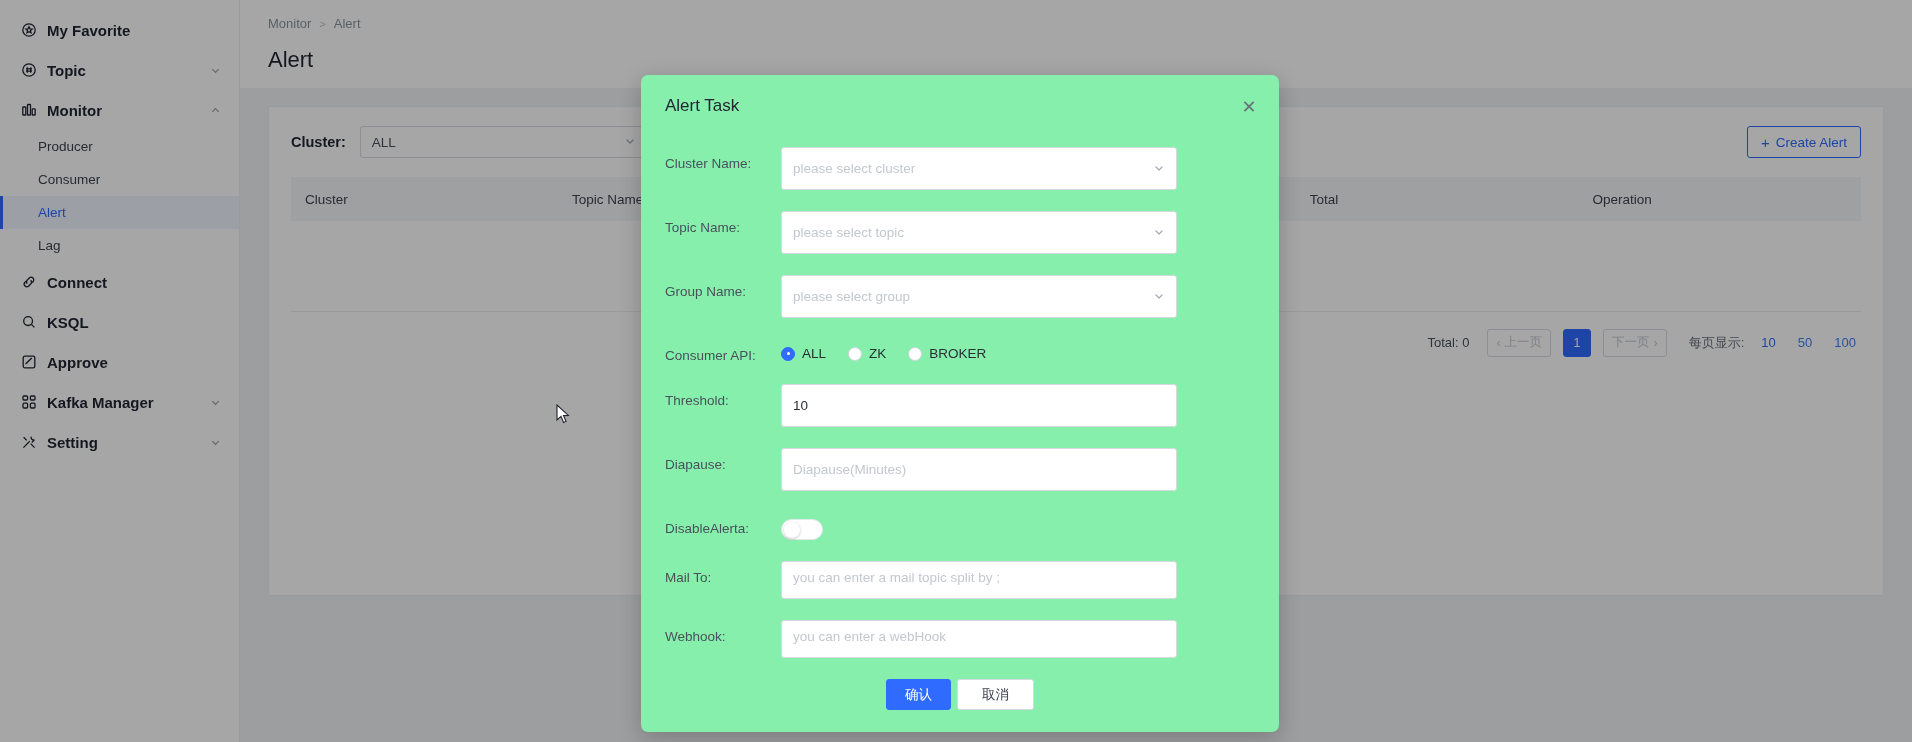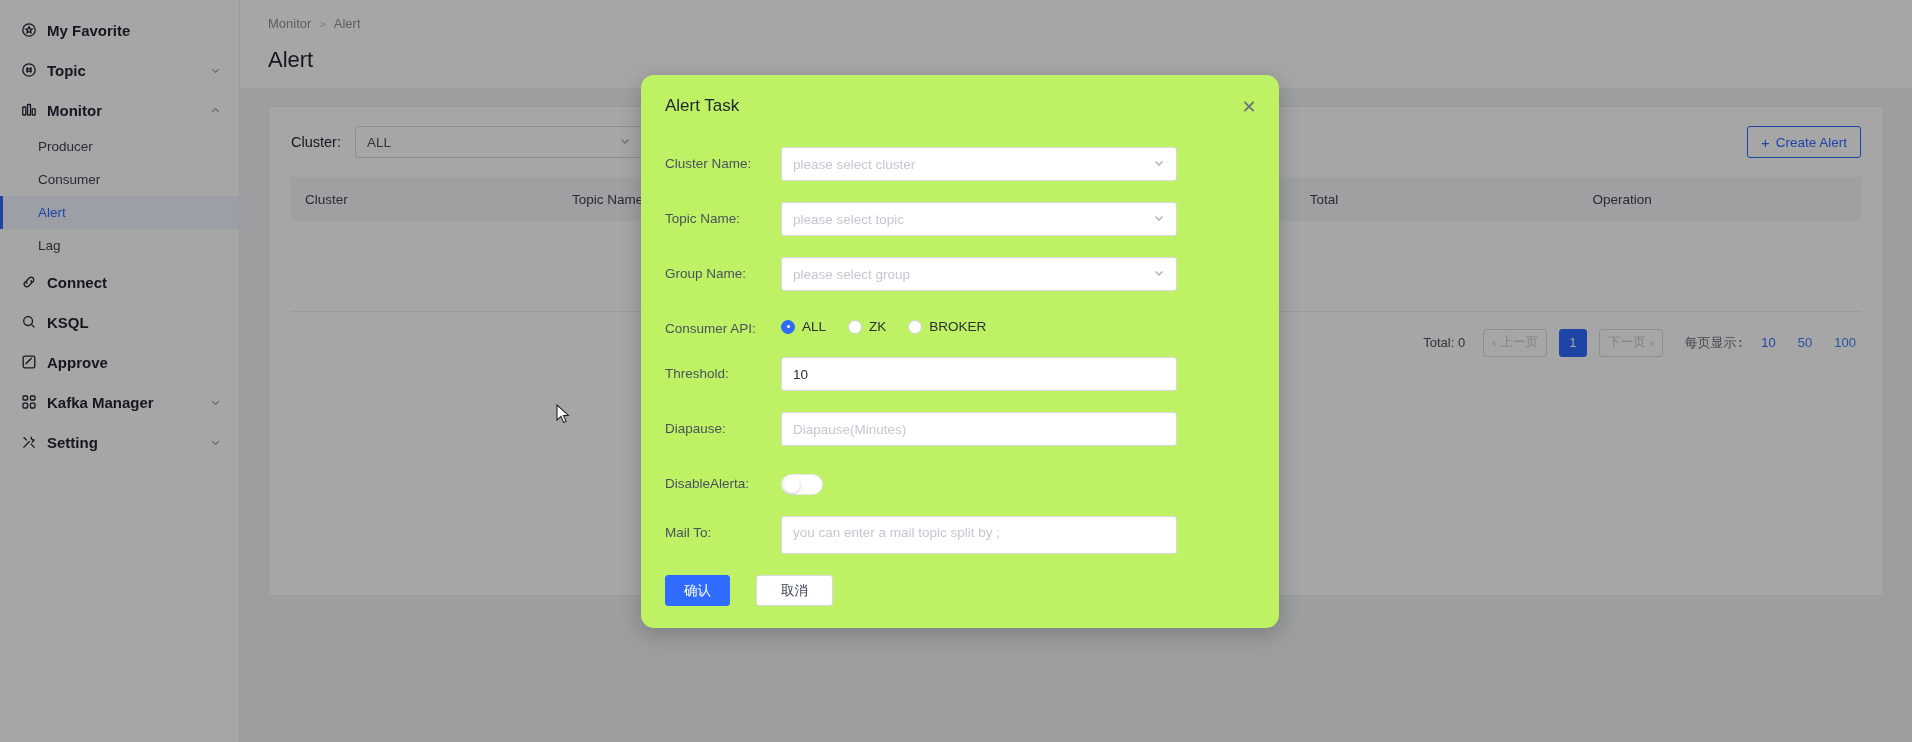--- a/index.html
+++ b/index.html
@@ -120,21 +120,21 @@
     min-height: 490px;
     padding: 0 22px;
   }
   .filter-row {
     height: 70px;
     display: flex;
     align-items: center;
   }
   .filter-label {
     font-size: 14.5px;
-    font-weight: normal;
+    font-weight: bold;
     color: #1f2430;
     margin-right: 14px;
   }
   .select-box {
     width: 288px;
     height: 32px;
     border: 1px solid #d6dae0;
     border-radius: 3px;
     display: flex;
     align-items: center;
@@ -196,38 +196,38 @@
     display: inline-flex;
     align-items: center;
     justify-content: center;
     padding: 0 8px;
     font-size: 12.5px;
     color: #c2c8d0;
     cursor: pointer;
     gap: 4px;
   }
   .pg-btn.num { color: #fff; background: #2f6bff; border-color: #2f6bff; }
-  .pg-label { color: #6b727d; margin-left: 10px; font-family: Liberation Mono, monospace; }
+  .pg-label { color: #6b727d; margin-left: 10px; }
   .pg-size { color: #3b82f6; cursor: pointer; padding: 0 5px; }
   .pg-size.sel { color: #2f6bff; }
 
   
   .overlay {
     position: absolute;
     inset: 0;
     background: rgba(0,0,0,0.35);
     z-index: 50;
   }
   .modal {
     position: absolute;
     left: 641px;
     top: 75px;
     width: 638px;
-    background: #bef264;
-    border-radius: 13px;
+    background: #86efac;
+    border-radius: 7px;
     box-shadow: 0 6px 22px rgba(0,0,0,0.22);
     z-index: 60;
     padding-bottom: 22px;
   }
   .modal-head {
     height: 62px;
     display: flex;
     align-items: center;
     padding: 0 24px;
     font-size: 17px;
@@ -254,21 +254,21 @@
     width: 116px;
     flex: 0 0 116px;
     text-align: left;
     font-size: 13.5px;
     color: #4a515c;
     padding-top: 9px;
   }
   .fctl { flex: 1 1 auto; }
   .fake-select, .fake-input {
     width: 396px;
-    height: 34px;
+    height: 43px;
     border: 1px solid #d6dae0;
     border-radius: 3px;
     display: flex;
     align-items: center;
     padding: 0 11px;
     font-size: 13.5px;
     background: #fff;
     cursor: pointer;
   }
   .fake-select .ph, .fake-input .ph { color: #c3c8cf; }
@@ -332,21 +332,22 @@
   .switch .knob {
     position: absolute;
     left: 2px; top: 1.5px;
     width: 16px; height: 16px;
     border-radius: 50%;
     background: #fff;
     box-shadow: 0 1px 3px rgba(0,0,0,0.22);
   }
   .modal-foot {
     display: flex;
-    gap: 26px;
+    justify-content: center;
+    gap: 6px;
   }
   .btn-primary {
     background: #2f6bff;
     color: #fff;
     border: 1px solid #2f6bff;
     border-radius: 3px;
     height: 31px;
     padding: 0 18px;
     font-size: 13.5px;
     cursor: pointer;
@@ -669,20 +670,28 @@
 
       <div class="frow">
         <div class="flabel">Mail To:</div>
         <div class="fctl">
           <div class="fake-textarea">
             <span>you can enter a mail topic split by ;</span>
           </div>
         </div>
       </div>
 
+      <div class="frow">
+        <div class="flabel">Webhook:</div>
+        <div class="fctl">
+          <div class="fake-textarea">
+            <span>you can enter a webHook</span>
+          </div>
+        </div>
+      </div>
 
       <div class="modal-foot">
         <button class="btn-primary">确认</button>
         <button class="btn-default">取消</button>
       </div>
 
     </div>
   </div>
 
   <svg class="cursor-arrow" viewBox="0 0 14 20">

